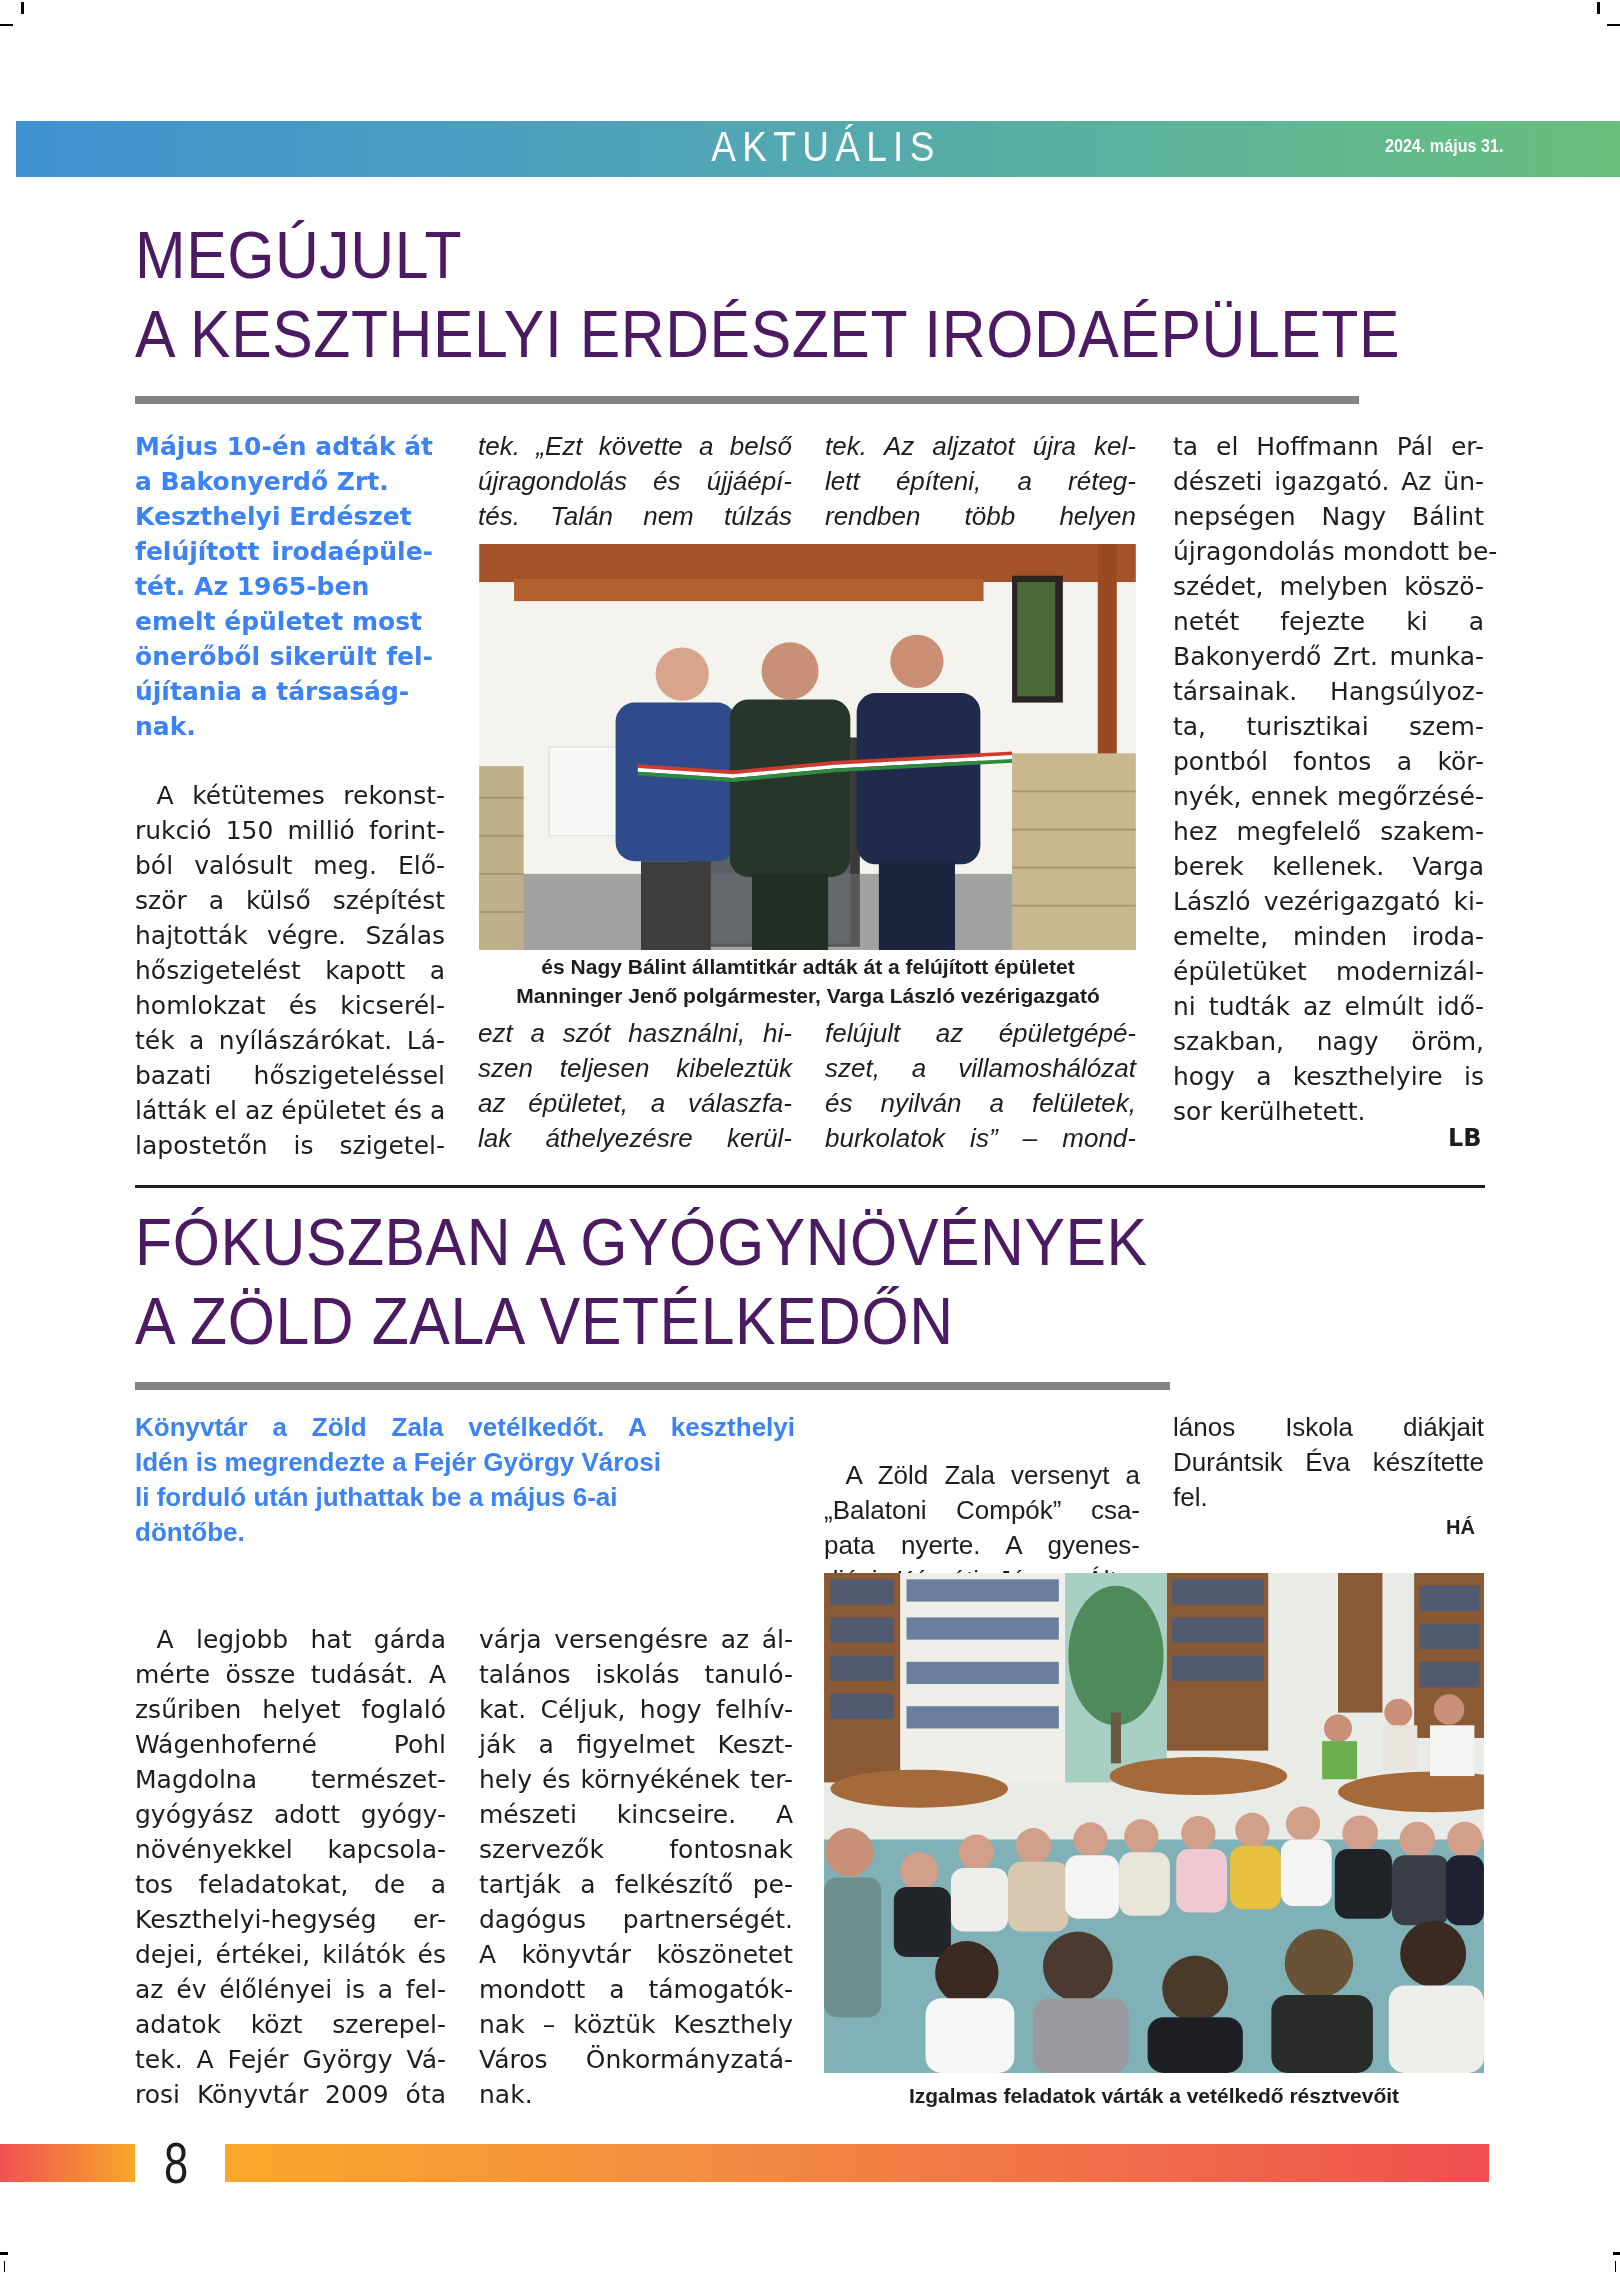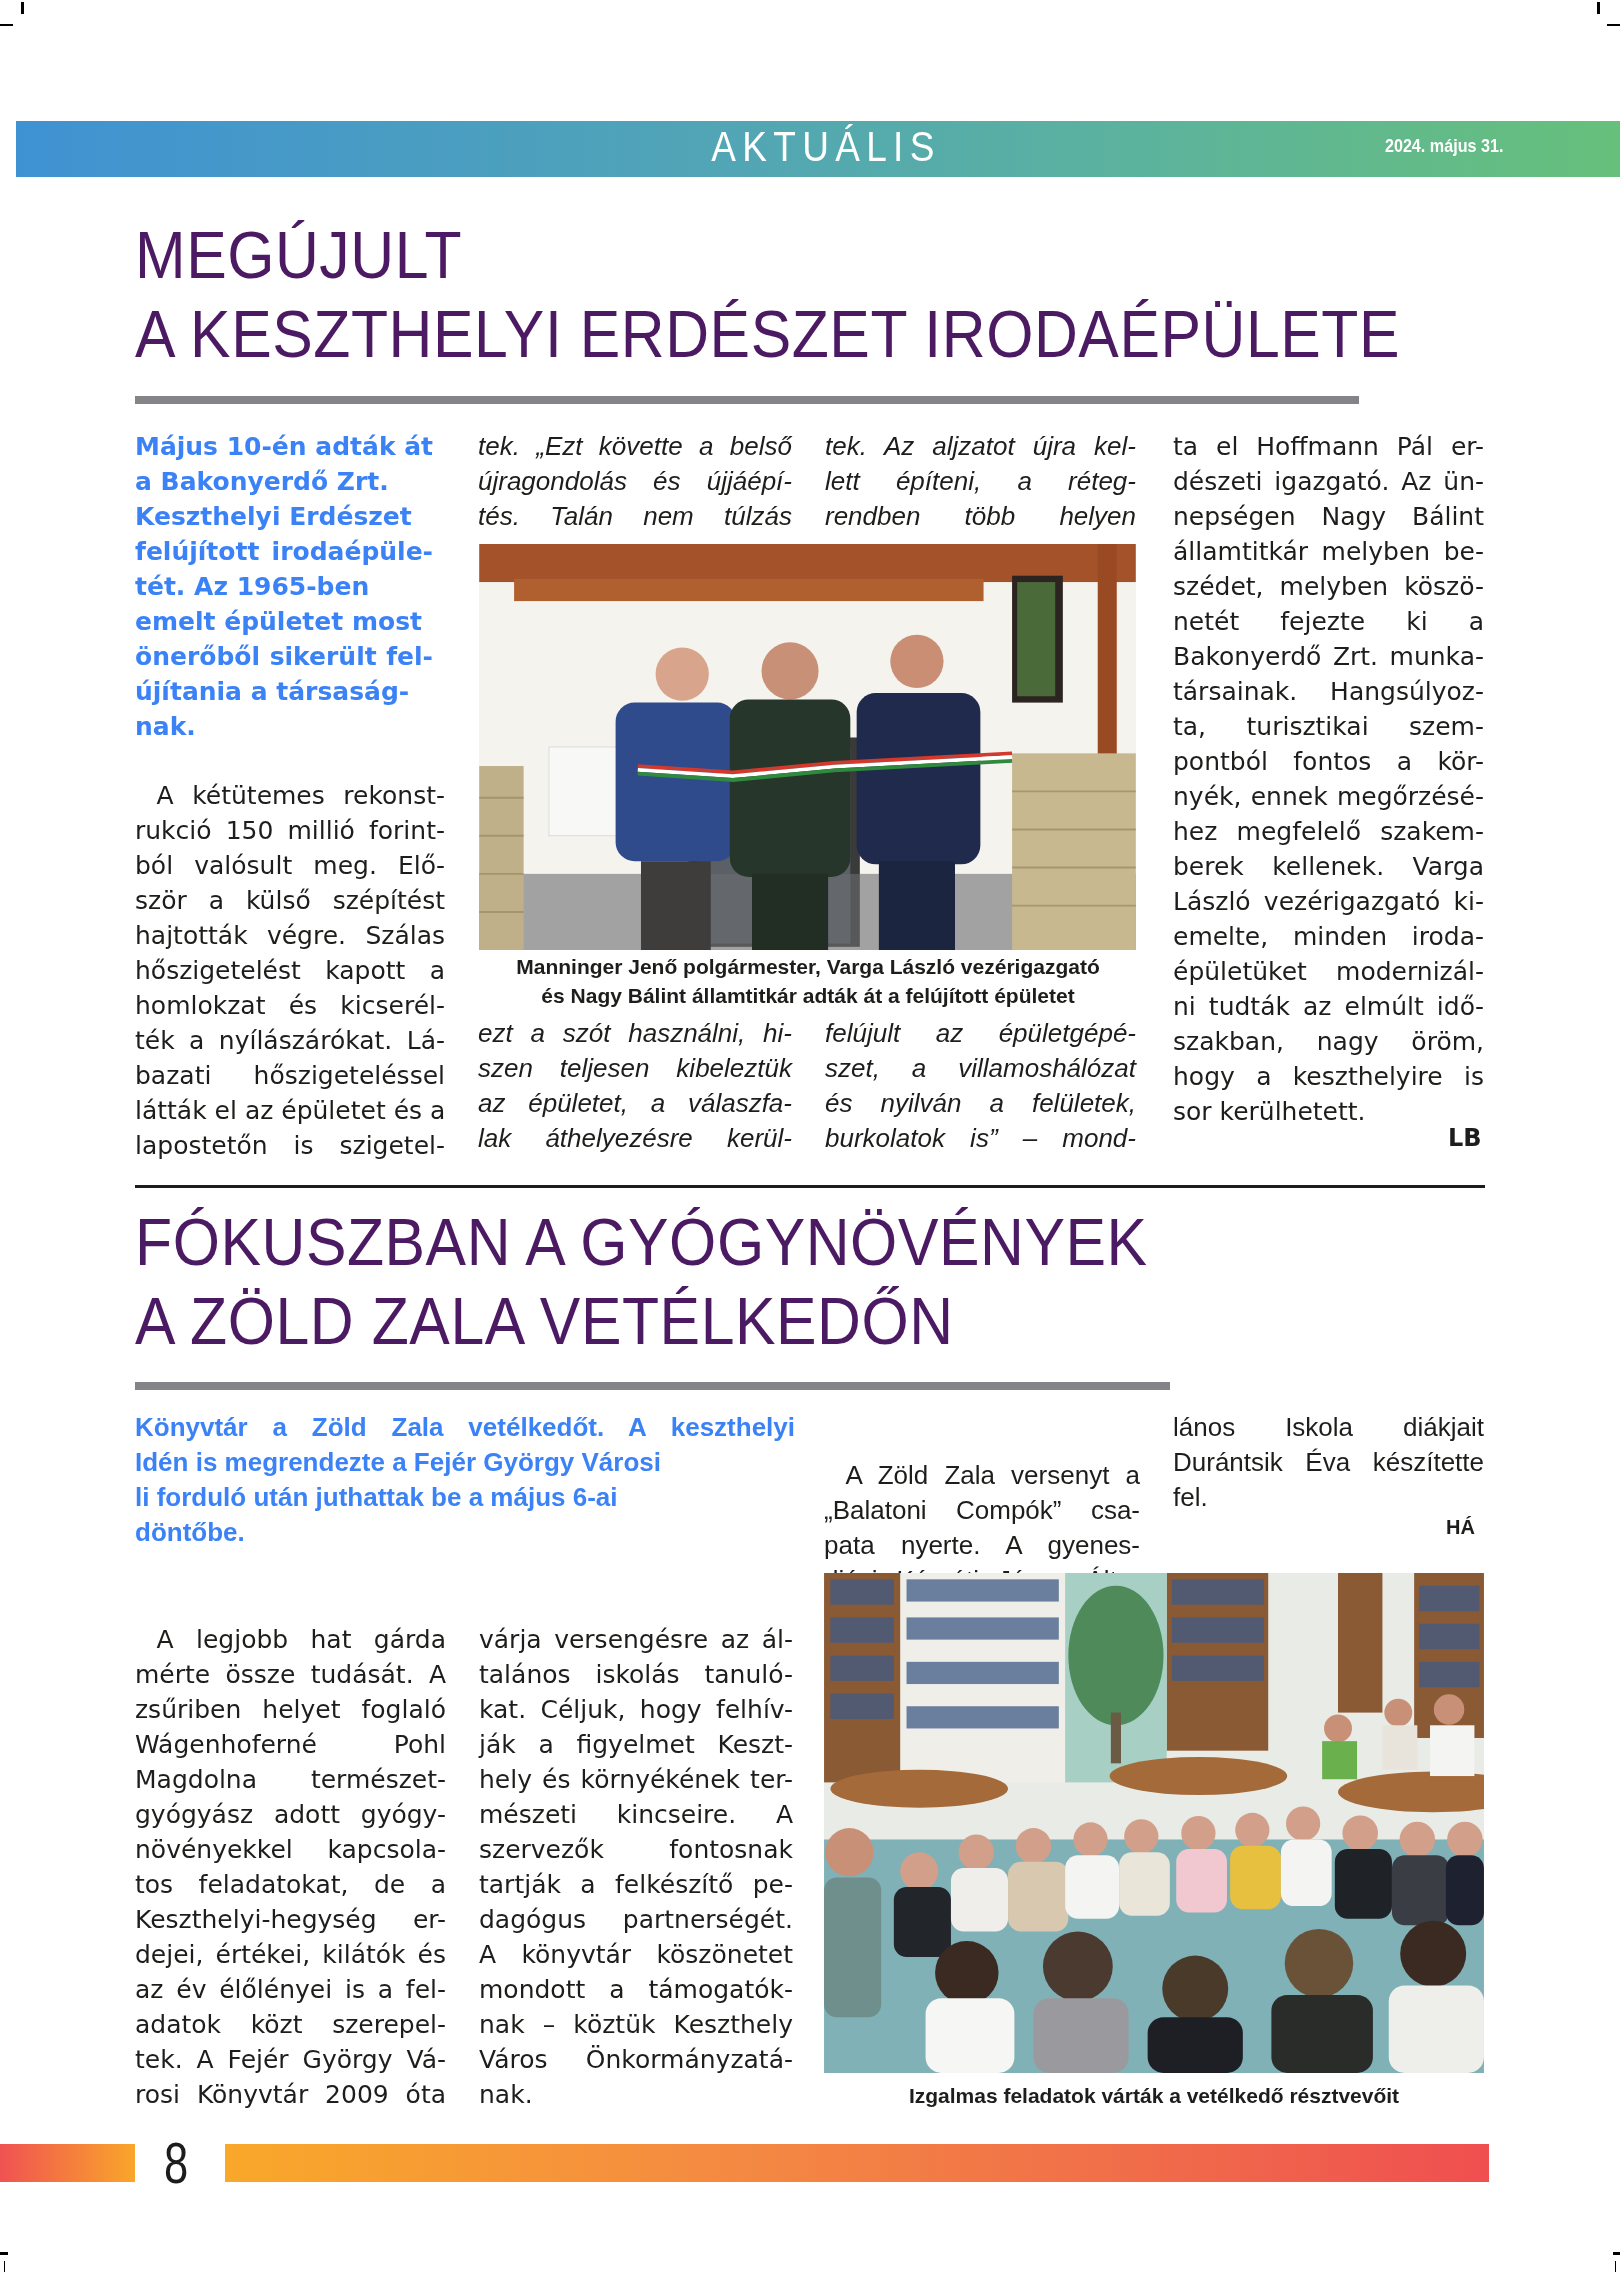--- a/index.html
+++ b/index.html
@@ -123,42 +123,42 @@
 
     <circle cx="690" cy="185" r="42" fill="#c98e74"></circle>
     <rect x="595" y="235" width="195" height="270" rx="30" fill="#1f2a4c"></rect>
     <rect x="630" y="500" width="120" height="140" fill="#1c2540"></rect>
     <polyline points="250,350 400,360 560,345 840,330" fill="none" stroke="#d23a2e" stroke-width="6"></polyline>
     <polyline points="250,356 400,366 560,351 840,336" fill="none" stroke="#ffffff" stroke-width="6"></polyline>
     <polyline points="250,362 400,372 560,357 840,342" fill="none" stroke="#2f8a3e" stroke-width="6"></polyline>
   </svg>
 </div>
 <div class="caption" style="left:478px;top:952px;width:660px;">
+  <div>és Nagy Bálint államtitkár adták át a felújított épületet</div>
   <div>Manninger Jenő polgármester, Varga László vezérigazgató</div>
-  <div>és Nagy Bálint államtitkár adták át a felújított épületet</div>
 </div>
 
 <div class="col it" style="left:478px;top:1016px;width:314px;">
   <span class="line">ezt a szót használni, hi-</span>
   <span class="line">szen teljesen kibeleztük</span>
   <span class="line">az épületet, a válaszfa-</span>
   <span class="line">lak áthelyezésre kerül-</span>
 </div>
 <div class="col it" style="left:825px;top:1016px;width:311px;">
   <span class="line">felújult az épületgépé-</span>
   <span class="line">szet, a villamoshálózat</span>
   <span class="line">és nyilván a felületek,</span>
   <span class="line">burkolatok is” – mond-</span>
 </div>
 
 <div class="col" style="left:1173px;top:429px;width:311px;">
   <span class="line">ta el Hoffmann Pál er-</span>
   <span class="line">dészeti igazgató. Az ün-</span>
   <span class="line">nepségen Nagy Bálint</span>
-  <span class="line">államtitkár melyben be-</span>
+  <span class="line">újragondolás mondott be-</span>
   <span class="line">szédet, melyben köszö-</span>
   <span class="line">netét fejezte ki a</span>
   <span class="line">Bakonyerdő Zrt. munka-</span>
   <span class="line">társainak. Hangsúlyoz-</span>
   <span class="line">ta, turisztikai szem-</span>
   <span class="line">pontból fontos a kör-</span>
   <span class="line">nyék, ennek megőrzésé-</span>
   <span class="line">hez megfelelő szakem-</span>
   <span class="line">berek kellenek. Varga</span>
   <span class="line">László vezérigazgató ki-</span>

